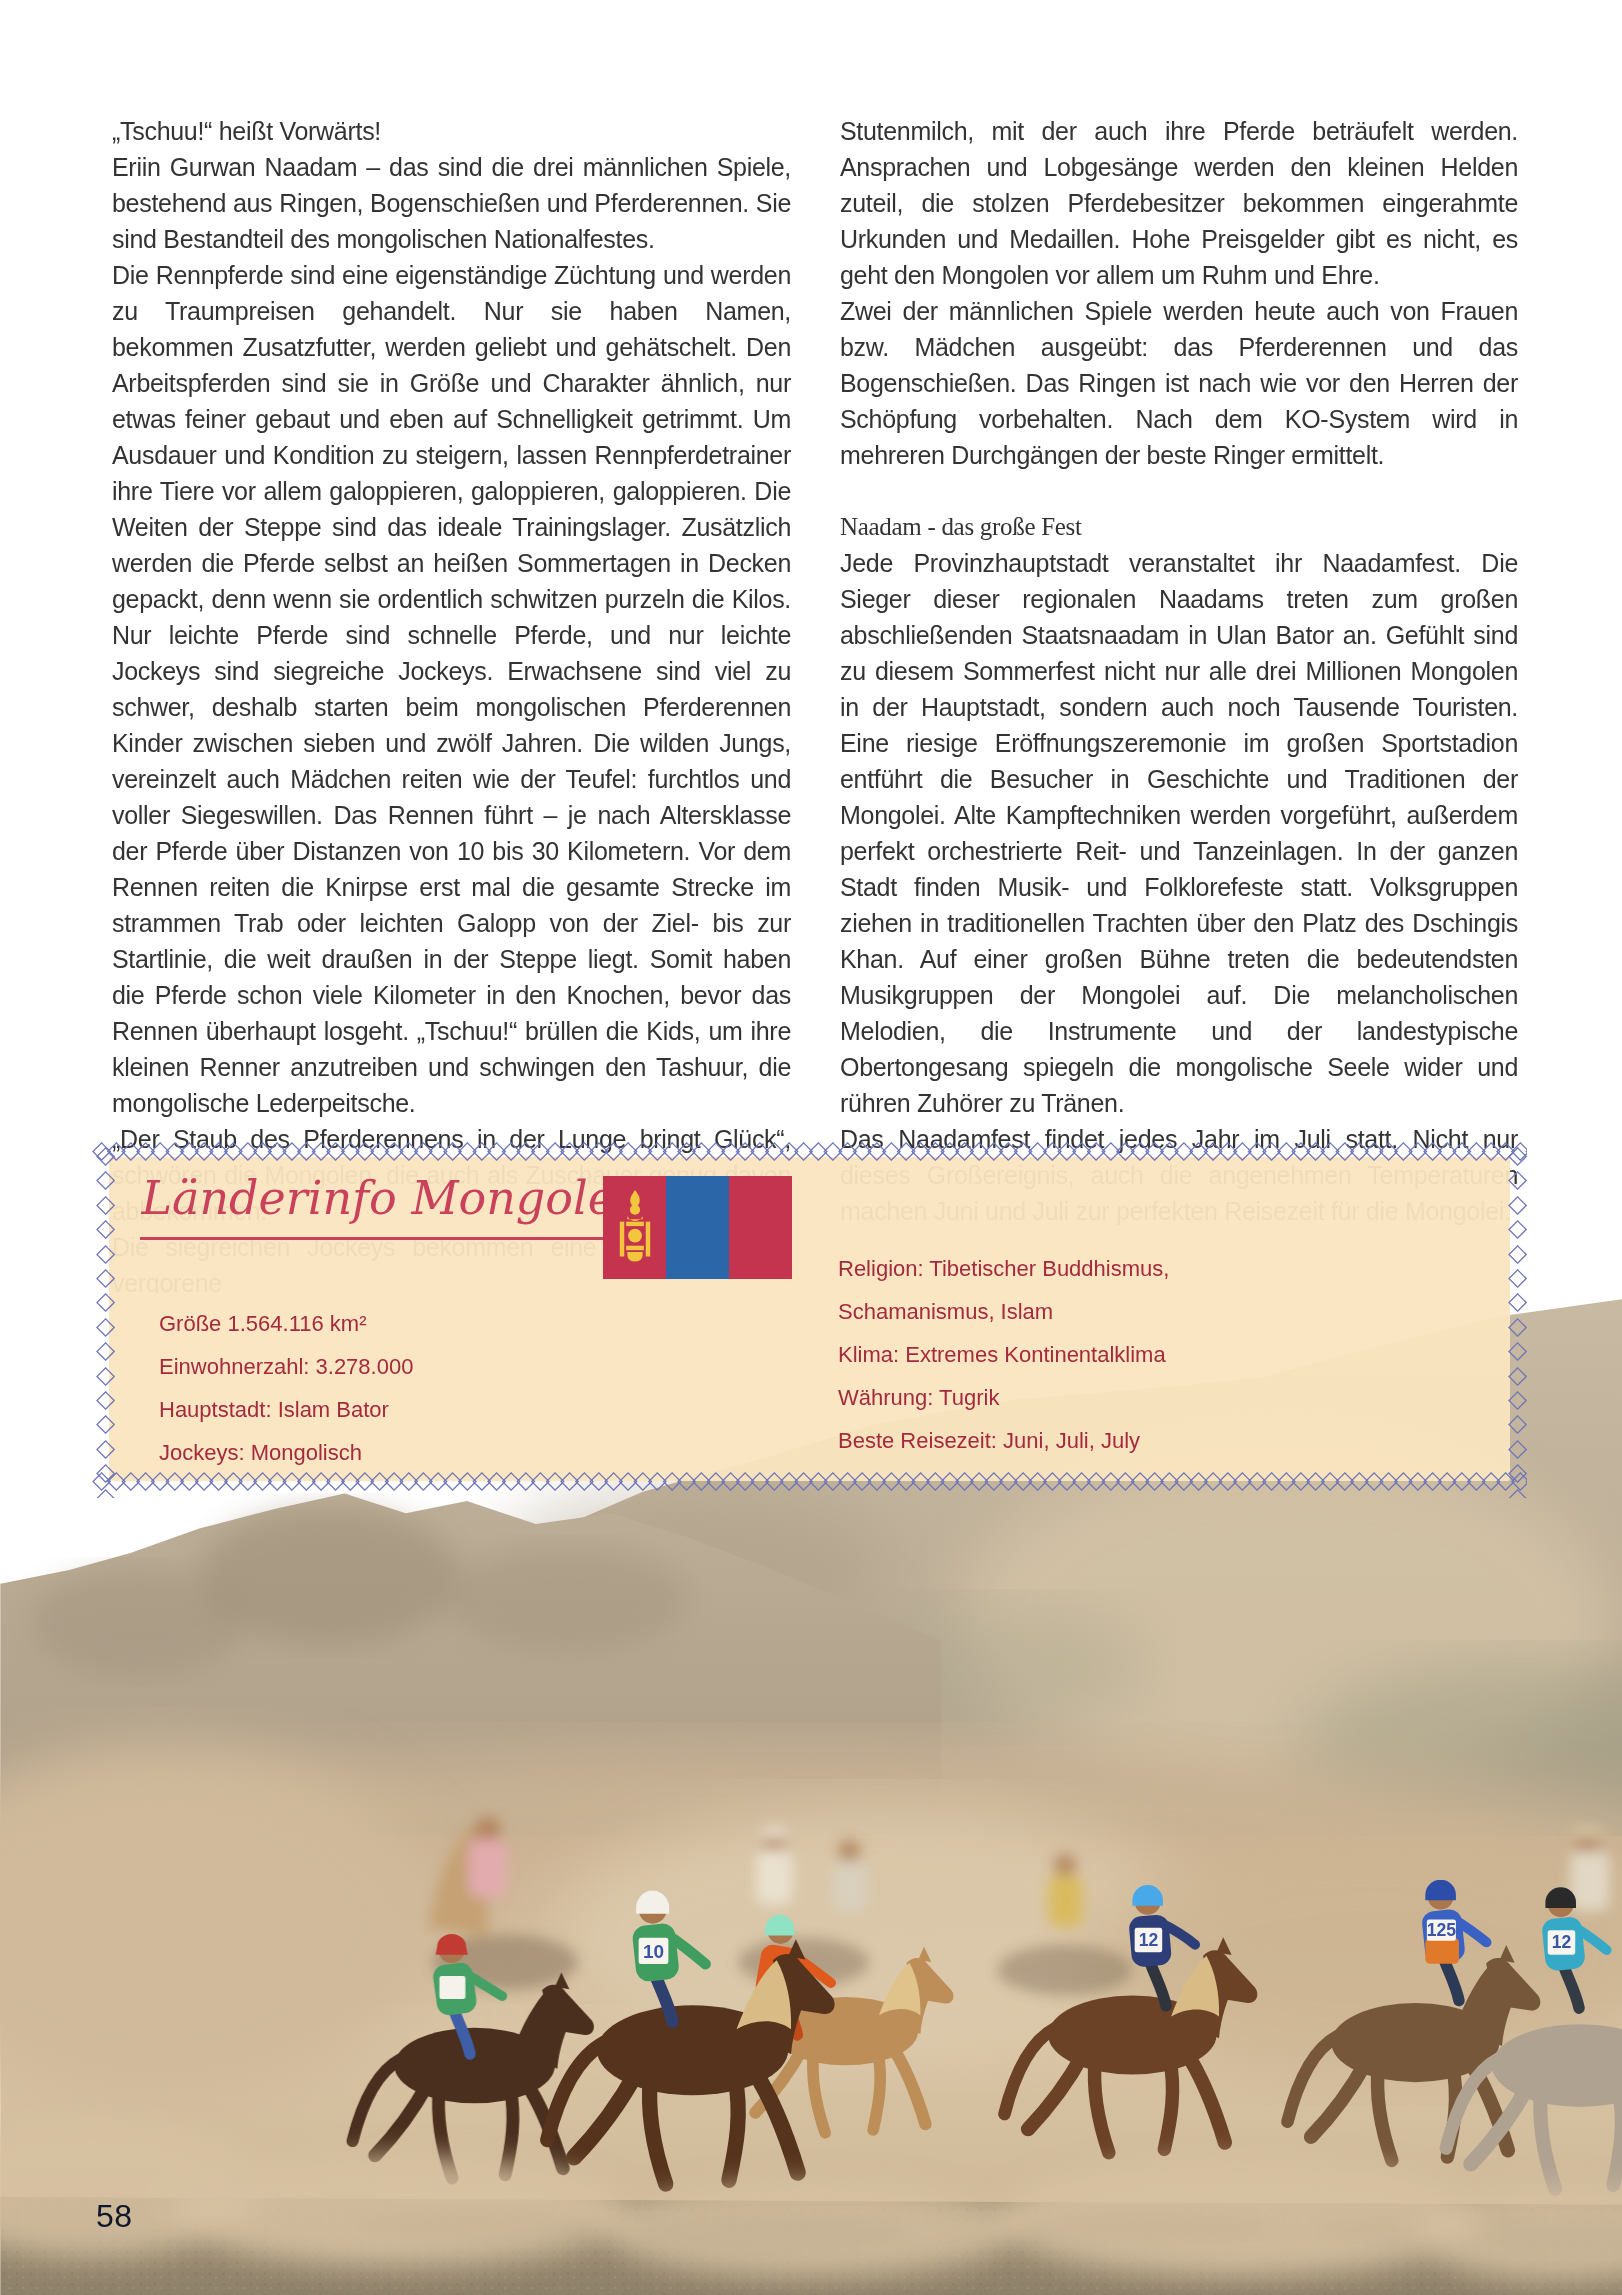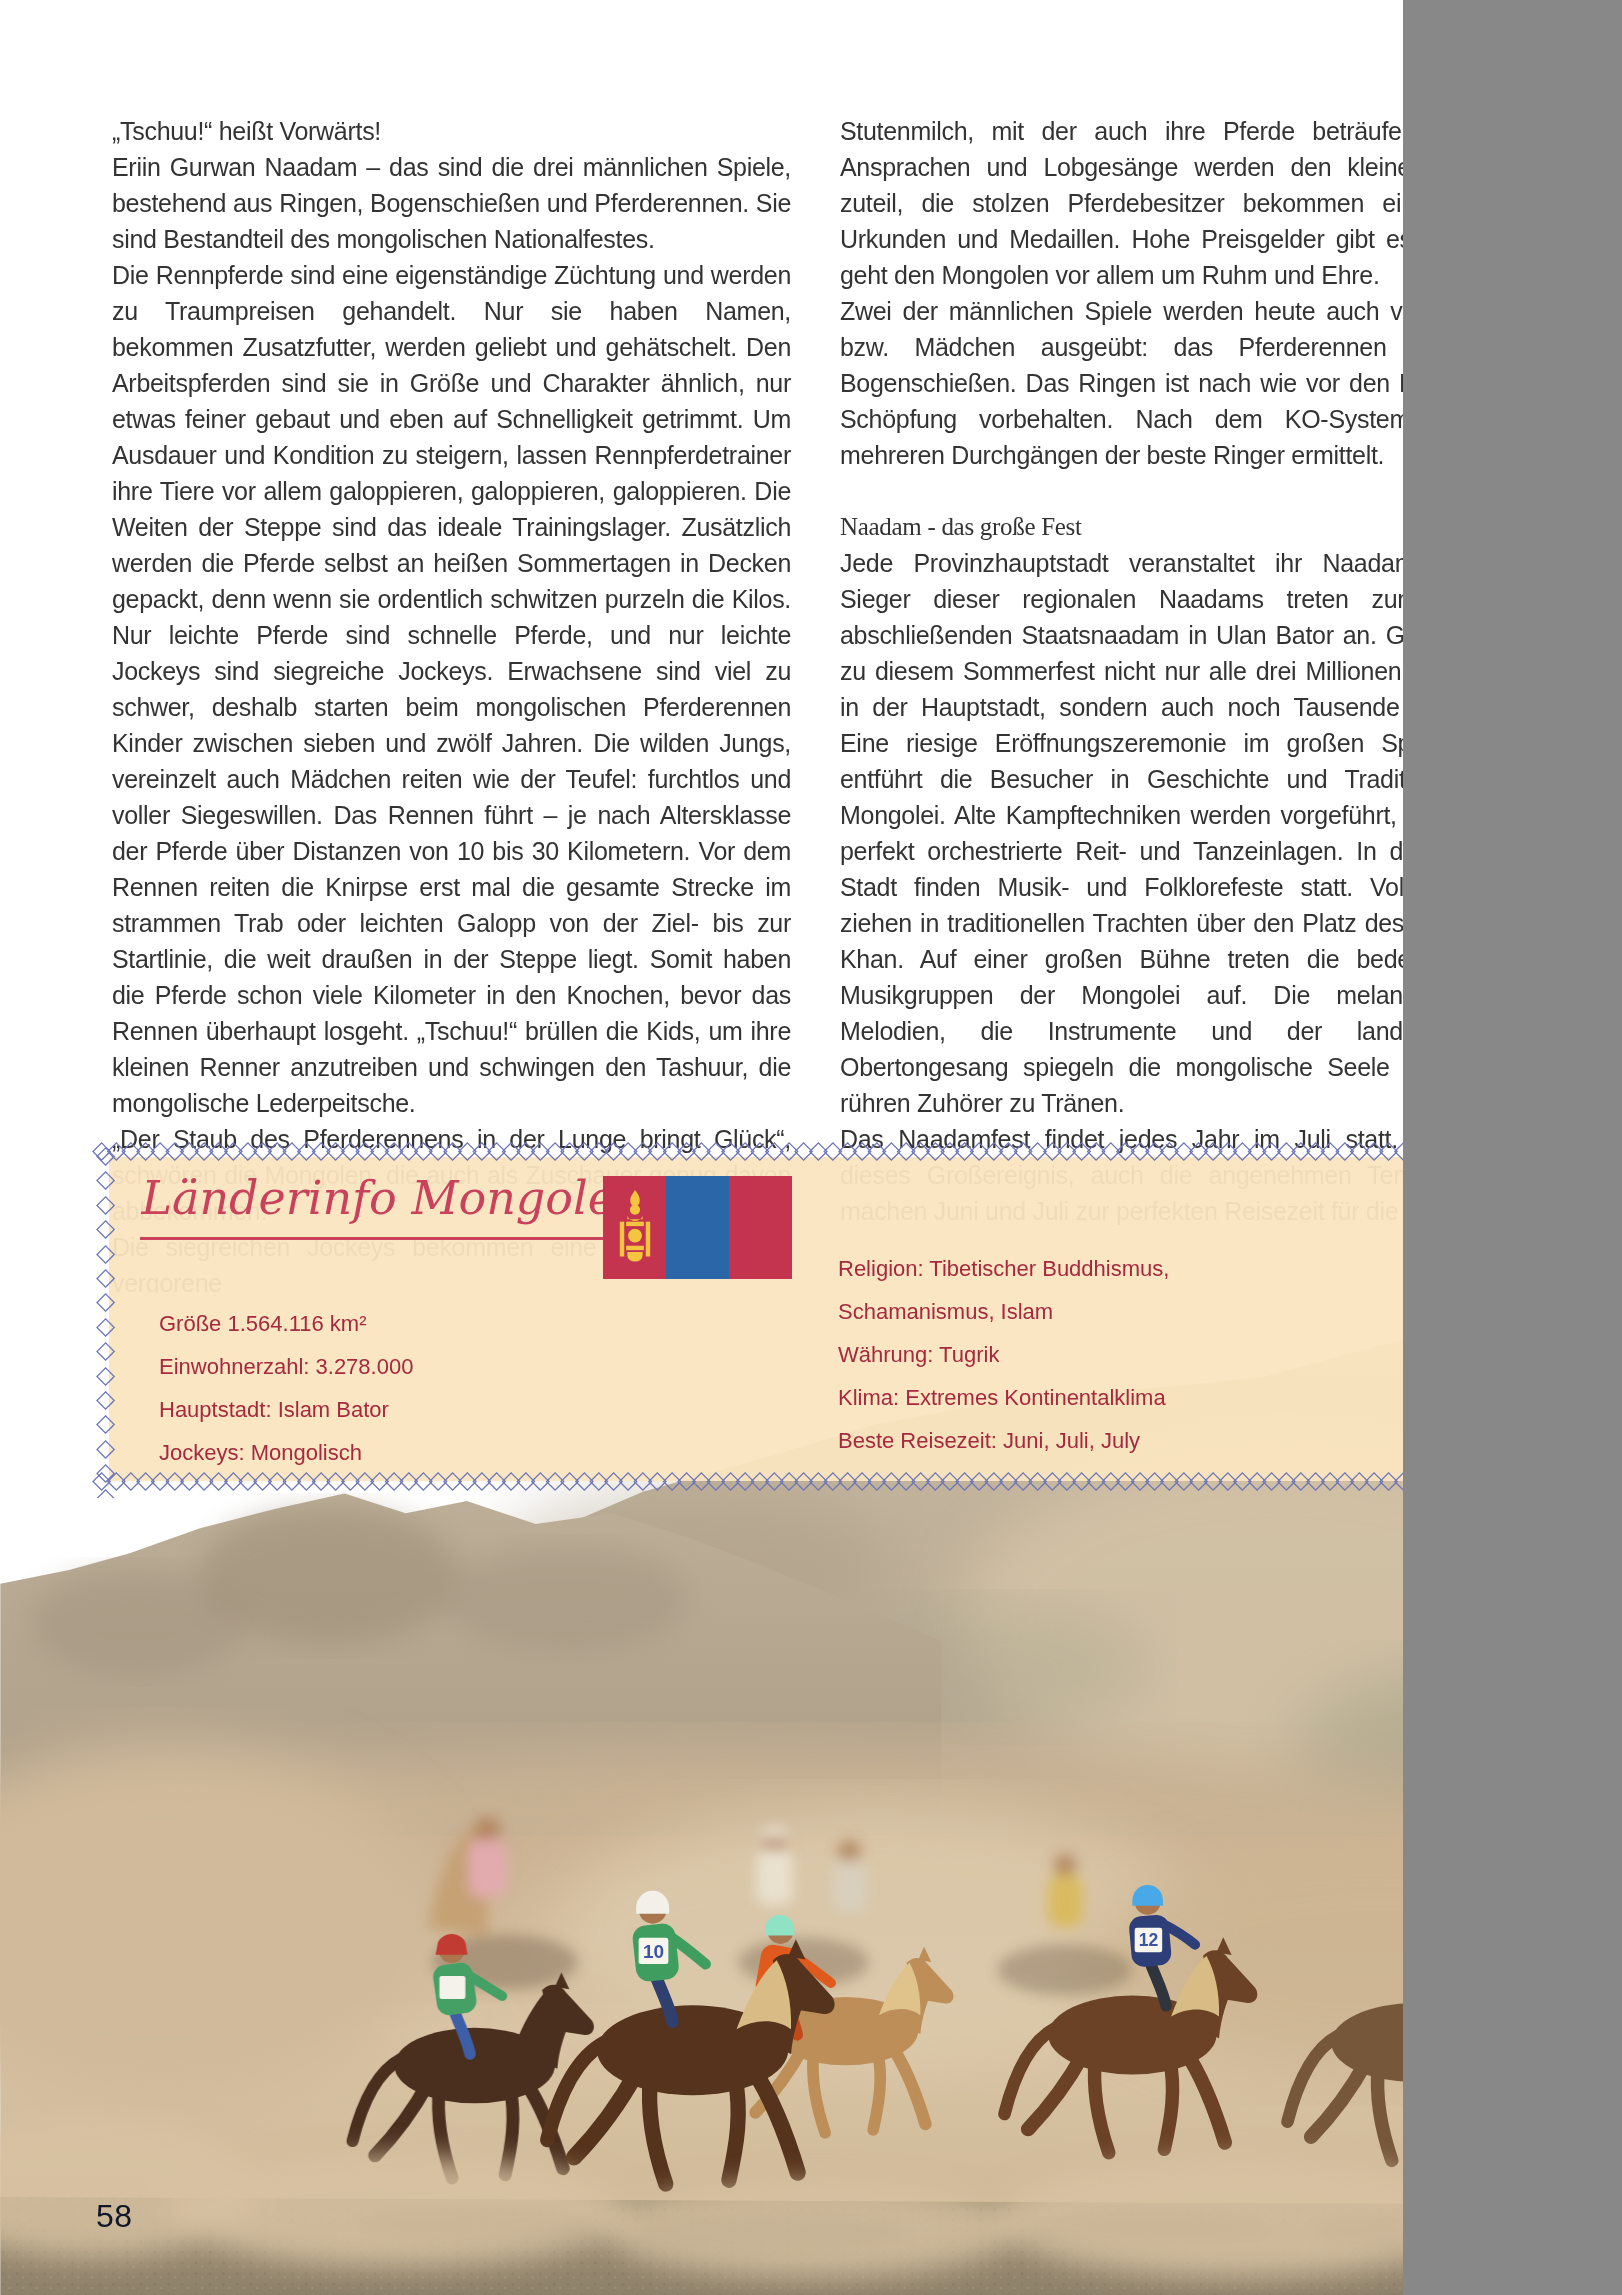--- a/index.html
+++ b/index.html
@@ -1,16 +1,16 @@
 <!DOCTYPE html>
 <html lang="de" style="font-size:12.2px"><head>
 <meta charset="utf-8">
 <style>
   html,body{margin:0;padding:0;background:#888;}
-  #page{position:relative;width:1403px;height:2295px;background:#ffffff;overflow:hidden;
+  #page{position:relative;width:1622px;height:2295px;background:#ffffff;overflow:hidden;
         font-family:"Liberation Sans",sans-serif;color:#333333;}
   
   .col{position:absolute;top:113px;font-size:25px;line-height:36px;letter-spacing:-0.3px;
        text-align:justify;hyphens:auto;-webkit-hyphens:auto;color:#333333;}
   .col p{margin:0;}
   .col-left{left:112px;width:679px;}
   .col-right{left:840px;width:678px;}
   .col p.heading{margin-top:36px;font-family:Liberation Serif, serif;}
   
   #infobox{position:absolute;left:92px;top:1140px;width:1435px;height:358px;z-index:3;}
@@ -292,22 +292,22 @@
     <div class="facts facts-left">
       <div>Größe 1.564.116 km²</div>
       <div>Einwohnerzahl: 3.278.000</div>
       <div>Hauptstadt: Islam Bator</div>
       <div>Jockeys: Mongolisch</div>
     </div>
 
     <div class="facts facts-right">
       <div>Religion: Tibetischer Buddhismus,</div>
       <div>Schamanismus, Islam</div>
+      <div>Klima: Extremes Kontinentalklima</div>
       <div>Währung: Tugrik</div>
-      <div>Klima: Extremes Kontinentalklima</div>
       <div>Beste Reisezeit: Juni, Juli, July</div>
     </div>
   </div>
 
   <div id="page-number">58</div>
 
 </div>
 
 
 </body></html>

